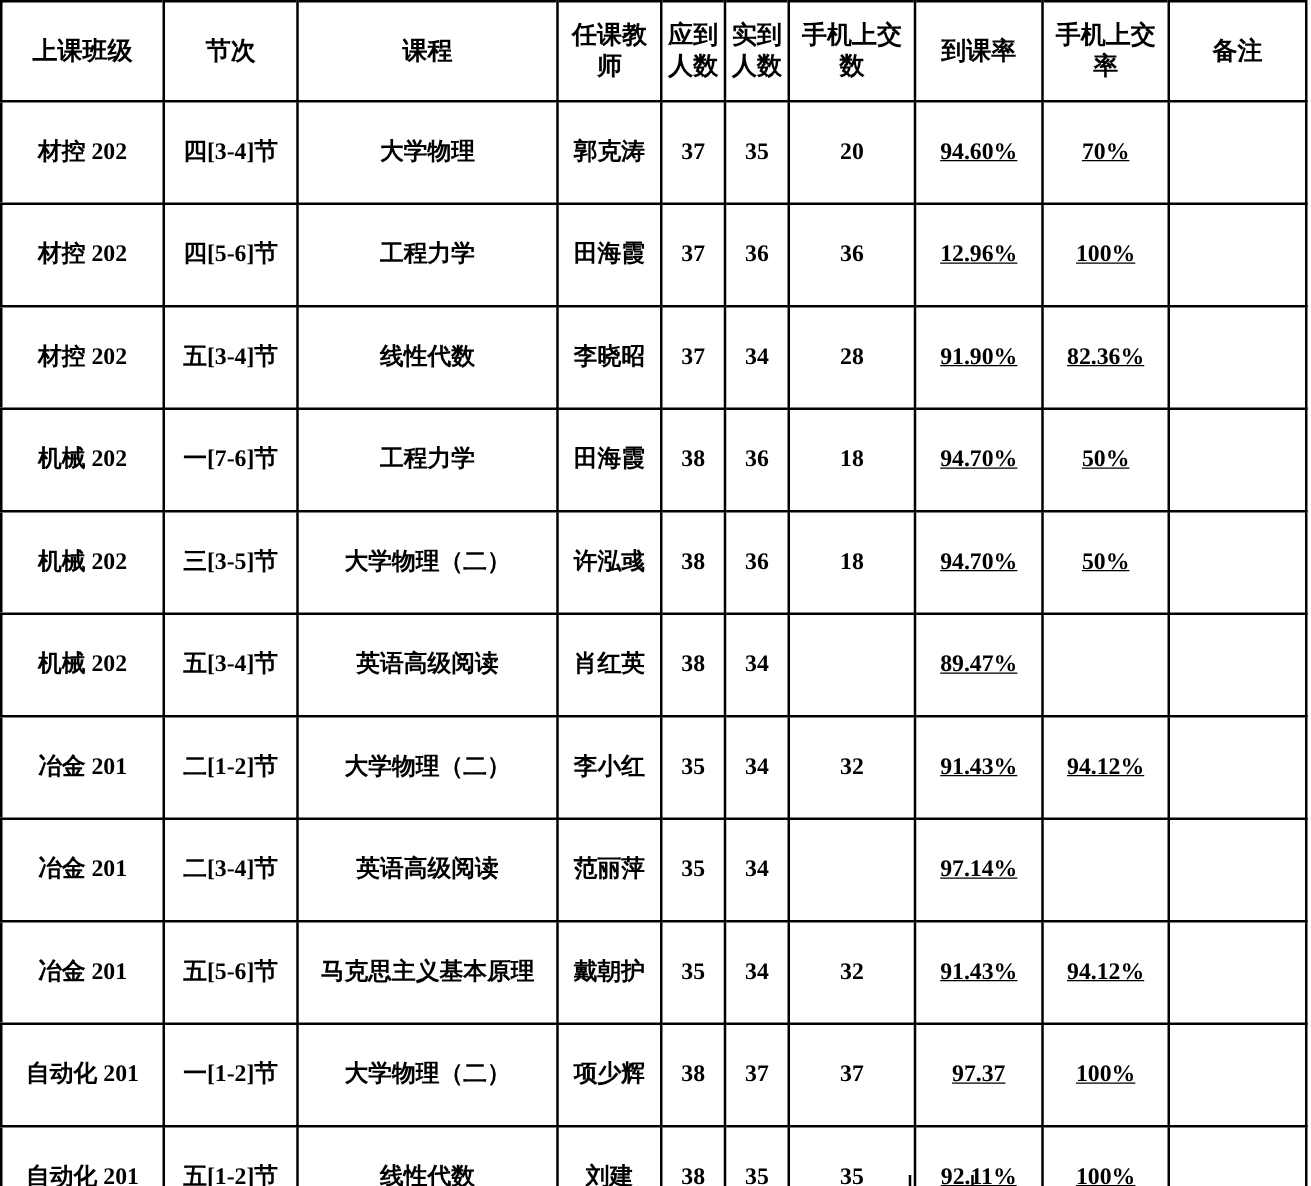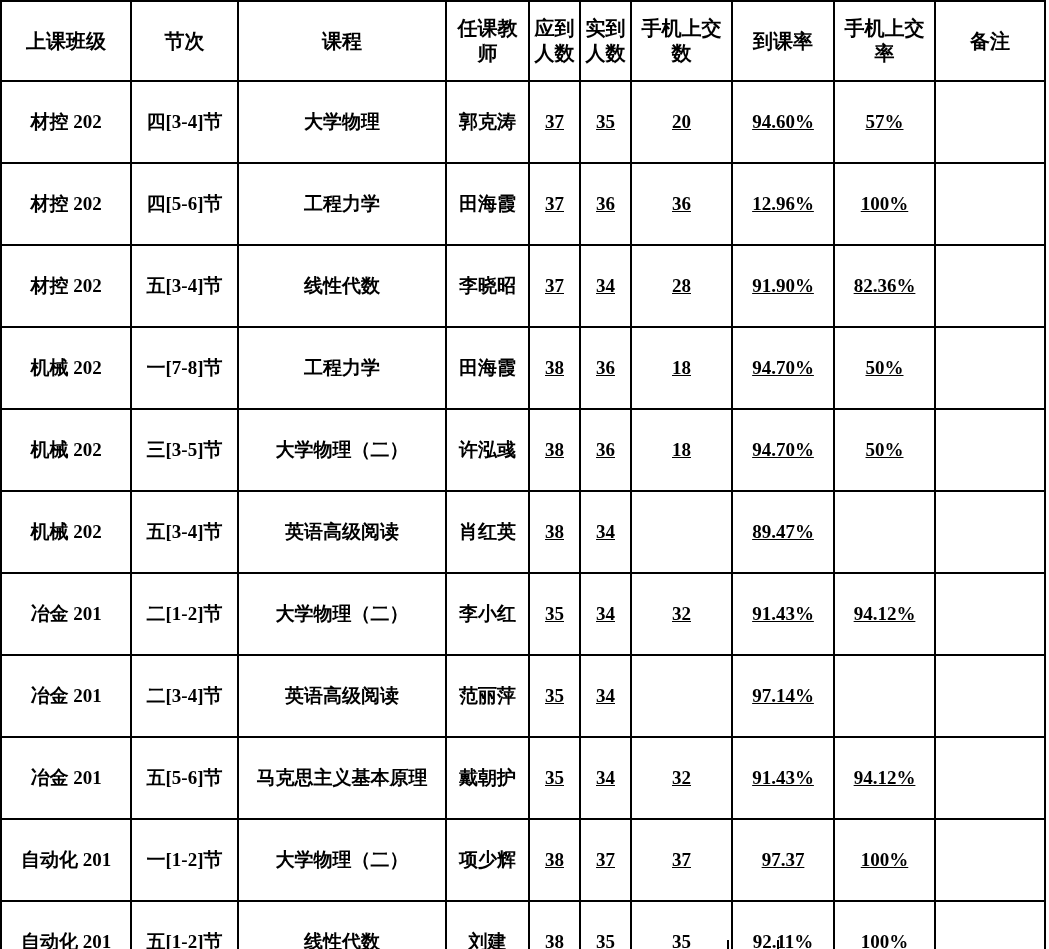--- a/index.html
+++ b/index.html
@@ -55,21 +55,21 @@
   col.c4 { width: 51px; }
   col.c5 { width: 51px; }
   col.c6 { width: 101px; }
   col.c7 { width: 102px; }
   col.c8 { width: 101px; }
   col.c9 { width: 110px; }
 
   .course-cell { font-size: 19px; margin-left: 24px; }
   .class-cell { font-size: 19px; margin-top: 40px; }
   .teacher-cell { font-size: 19px; }
-  .num-cell { font-size: 19px; text-decoration: underline; }
+  .num-cell { font-size: 19px; }
   .rate-cell { font-size: 19px; text-decoration: underline; }
 
   
   .bottom-strip {
     position: absolute;
     left: 0;
     top: 940px;
     width: 1044px;
     height: 9px;
   }
@@ -115,21 +115,21 @@
     <tbody>
       <tr>
         <td class="class-cell">材控 202</td>
         <td>四[3-4]节</td>
         <td class="course-cell">大学物理</td>
         <td class="teacher-cell">郭克涛</td>
         <td class="num-cell">37</td>
         <td class="num-cell">35</td>
         <td class="num-cell">20</td>
         <td class="rate-cell">94.60%</td>
-        <td class="rate-cell">57%</td>
+        <td class="rate-cell">70%</td>
         <td></td>
       </tr>
       <tr>
         <td class="class-cell">材控 202</td>
         <td>四[5-6]节</td>
         <td class="course-cell">工程力学</td>
         <td class="teacher-cell">田海霞</td>
         <td class="num-cell">37</td>
         <td class="num-cell">36</td>
         <td class="num-cell">36</td>
@@ -144,21 +144,21 @@
         <td class="teacher-cell">李晓昭</td>
         <td class="num-cell">37</td>
         <td class="num-cell">34</td>
         <td class="num-cell">28</td>
         <td class="rate-cell">91.90%</td>
         <td class="rate-cell">82.36%</td>
         <td></td>
       </tr>
       <tr>
         <td class="class-cell">机械 202</td>
-        <td>一[7-8]节</td>
+        <td>一[7-6]节</td>
         <td class="course-cell">工程力学</td>
         <td class="teacher-cell">田海霞</td>
         <td class="num-cell">38</td>
         <td class="num-cell">36</td>
         <td class="num-cell">18</td>
         <td class="rate-cell">94.70%</td>
         <td class="rate-cell">50%</td>
         <td></td>
       </tr>
       <tr>

